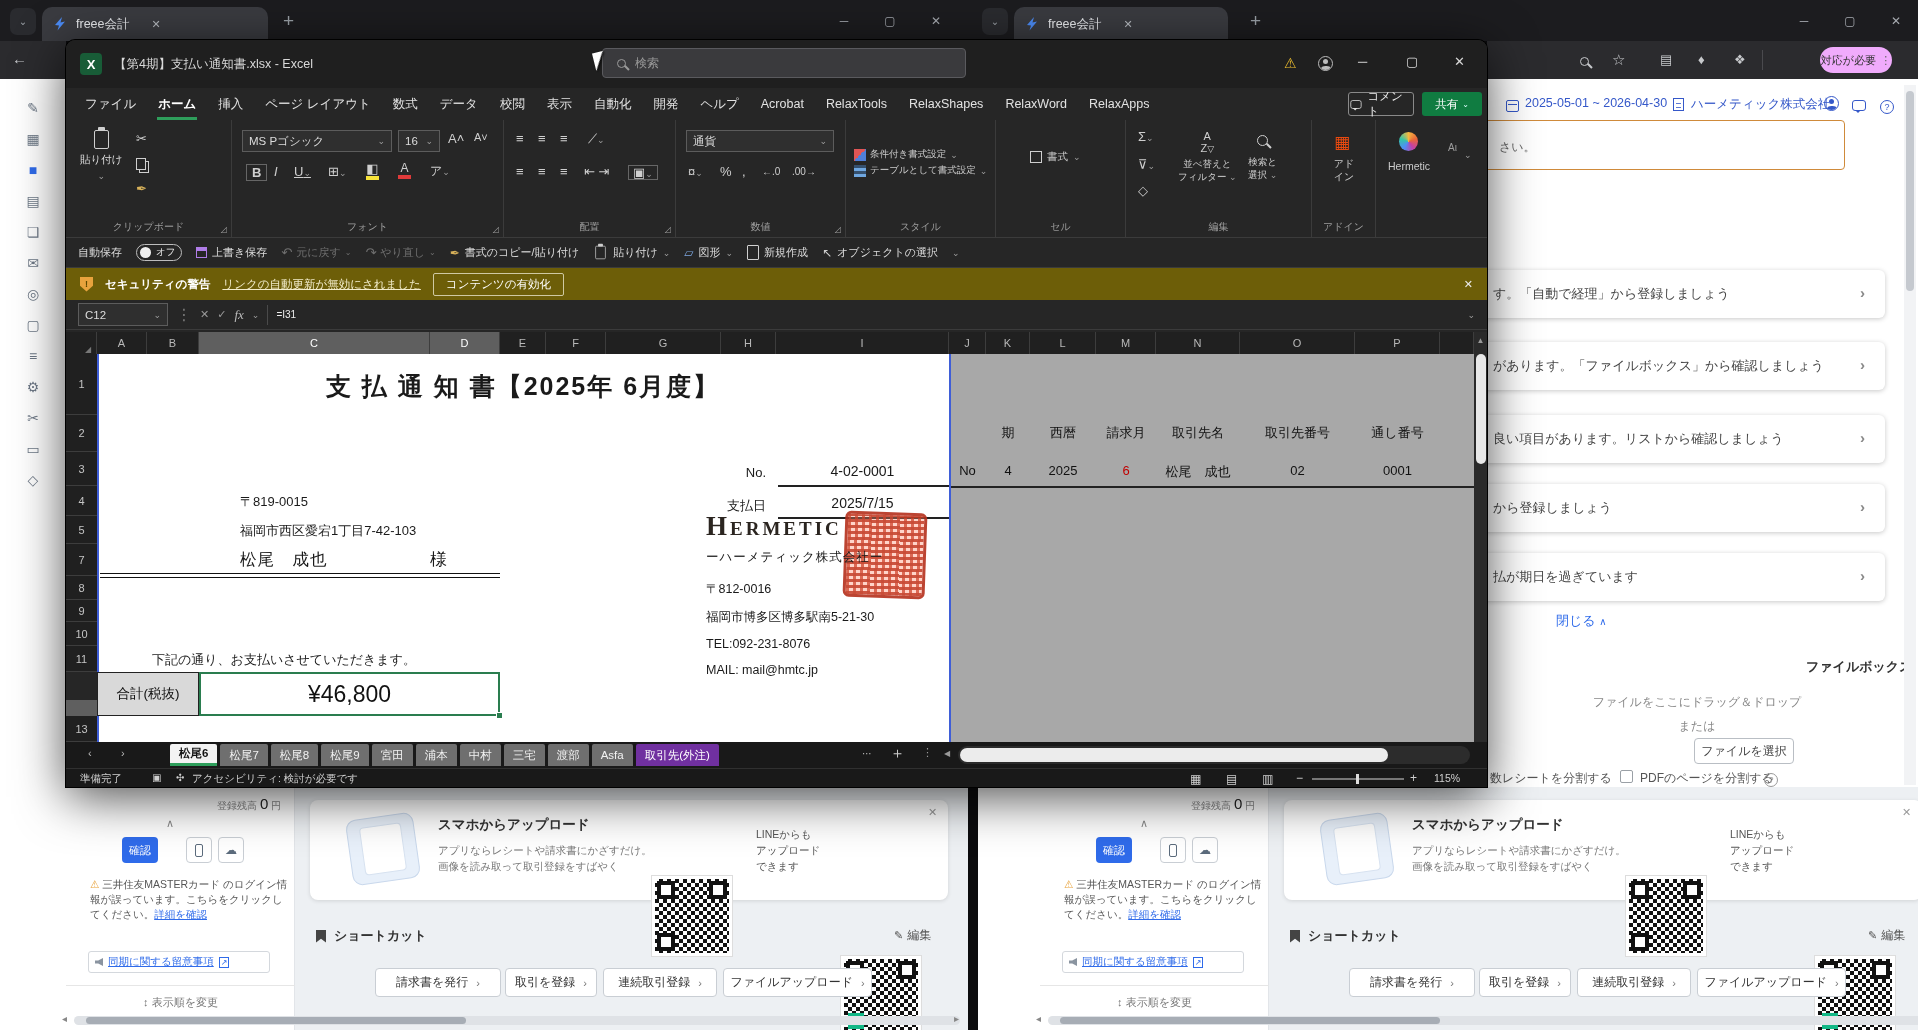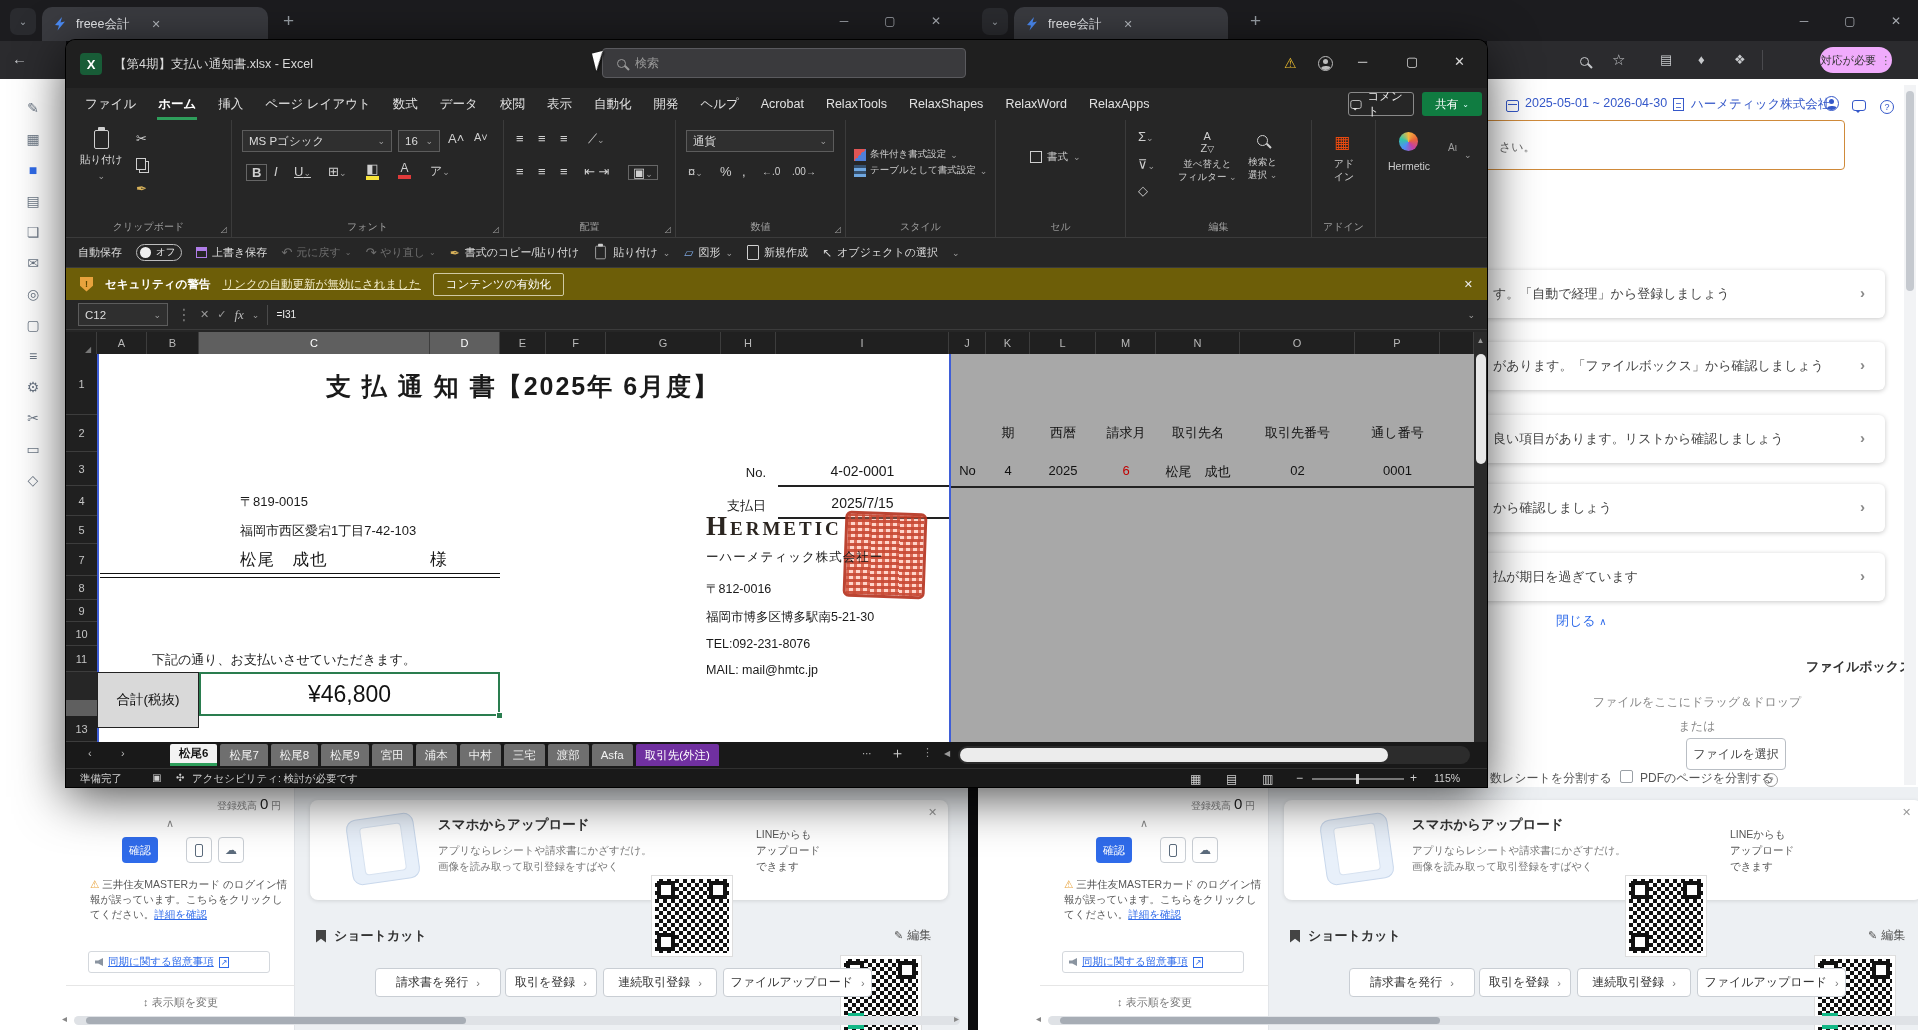--- a/index.html
+++ b/index.html
@@ -200,35 +200,35 @@
         </div>
         <div class="notif" style="left: -30px; top: 263px; width: 428px; height: 48px;">
           <div class="ntext">があります。「ファイルボックス」から確認しましょう</div>
           <div class="nchev">›</div>
         </div>
         <div class="notif" style="left: -30px; top: 336px; width: 428px; height: 48px;">
           <div class="ntext">良い項目があります。リストから確認しましょう</div>
           <div class="nchev">›</div>
         </div>
         <div class="notif" style="left: -30px; top: 405px; width: 428px; height: 48px;">
-          <div class="ntext">から確認しましょう</div>
+          <div class="ntext">から登録しましょう</div>
           <div class="nchev">›</div>
         </div>
         <div class="notif" style="left: -30px; top: 474px; width: 428px; height: 48px;">
           <div class="ntext">払が期日を過ぎています</div>
           <div class="nchev">›</div>
         </div>
       </div>
     <div class="ab" style="left:69px;top:533px;font-size:13px;color:#2f6bea">
       <span>閉じる</span> <span style="font-size:10px">∧</span>
     </div>
     <div class="ab" style="left:319px;top:579px;font-size:13px;font-weight:bold;color:#333">ファイルボックス</div>
     <div class="ab" style="left:0;top:615px;width:420px;text-align:center;font-size:12px;color:#888">ファイルをここにドラッグ＆ドロップ</div>
     <div class="ab" style="left:0;top:639px;width:420px;text-align:center;font-size:12px;color:#888">または</div>
-    <div class="ab chooser" style="left:199px;top:659px;width:100px;height:32px">ファイルを選択</div>
+    <div class="ab chooser" style="left:207px;top:659px;width:100px;height:26px">ファイルを選択</div>
     <div class="ab" style="left:3px;top:691px;font-size:12px;color:#555">数レシートを分割する</div>
     <span class="ab cbx" style="left:133px;top:691px"></span>
     <div class="ab" style="left:153px;top:691px;font-size:12px;color:#555">PDFのページを分割する</div>
     <span class="ab" style="left:277px;top:690px;color:#999"><span class="qcirc">?</span></span>
 
     <div class="ab" style="left:417px;top:6px;width:12px;height:700px;background:#f2f3f5">
       <div class="ab" style="left:2px;top:6px;width:8px;height:200px;background:#c5c9cf;border-radius:4px"></div>
     </div>
   </div>
 
@@ -668,21 +668,21 @@
 
     <div class="dtx serif" style="left:640px;top:471px;font-size:27px;font-weight:600;letter-spacing:3px;font-variant:small-caps;color:#2b2520">Hermetic</div>
     <div class="ab seal" style="left:778px;top:472px;width:82px;height:86px"></div>
     <div class="dtx serif" style="left:640px;top:509px;font-size:12.5px;letter-spacing:1px">ーハーメティック株式会社ー</div>
     <div class="dtx" style="left:640px;top:541px;font-size:12.5px">〒812-0016</div>
     <div class="dtx" style="left:640px;top:569px;font-size:12.5px">福岡市博多区博多駅南5-21-30</div>
     <div class="dtx" style="left:640px;top:597px;font-size:12.5px">TEL:092-231-8076</div>
     <div class="dtx" style="left:640px;top:623px;font-size:12.5px">MAIL: mail@hmtc.jp</div>
     <div class="dtx" style="left:86px;top:611px;font-size:13px">下記の通り、お支払いさせていただきます。</div>
 
-    <div class="ab flex" style="left:31px;top:632px;width:102px;height:56px;background:#d9d9d9;border:1.5px solid #222;justify-content:center">
+    <div class="ab flex" style="left:31px;top:632px;width:102px;height:44px;background:#d9d9d9;border:1.5px solid #222;justify-content:center">
       <span style="font-size:13.5px;color:#111">合計(税抜)</span>
     </div>
     <div class="ab flex" style="left:133px;top:632px;width:301px;height:44px;background:#fff;border:2px solid #2a7d4f;justify-content:center">
       <span style="font-size:23px;color:#111">¥46,800</span>
     </div>
     <div class="ab" style="left:430px;top:672px;width:7px;height:7px;background:#2a7d4f;border:1px solid #fff"></div>
 
     <div id="sidetable-mount">
         <div class="ab" style="left: 887px; top: 384px; width: 110px; text-align: center; font-size: 13px; color: rgb(17, 17, 17);">期</div>
         <div class="ab" style="left: 942px; top: 384px; width: 110px; text-align: center; font-size: 13px; color: rgb(17, 17, 17);">西暦</div>

